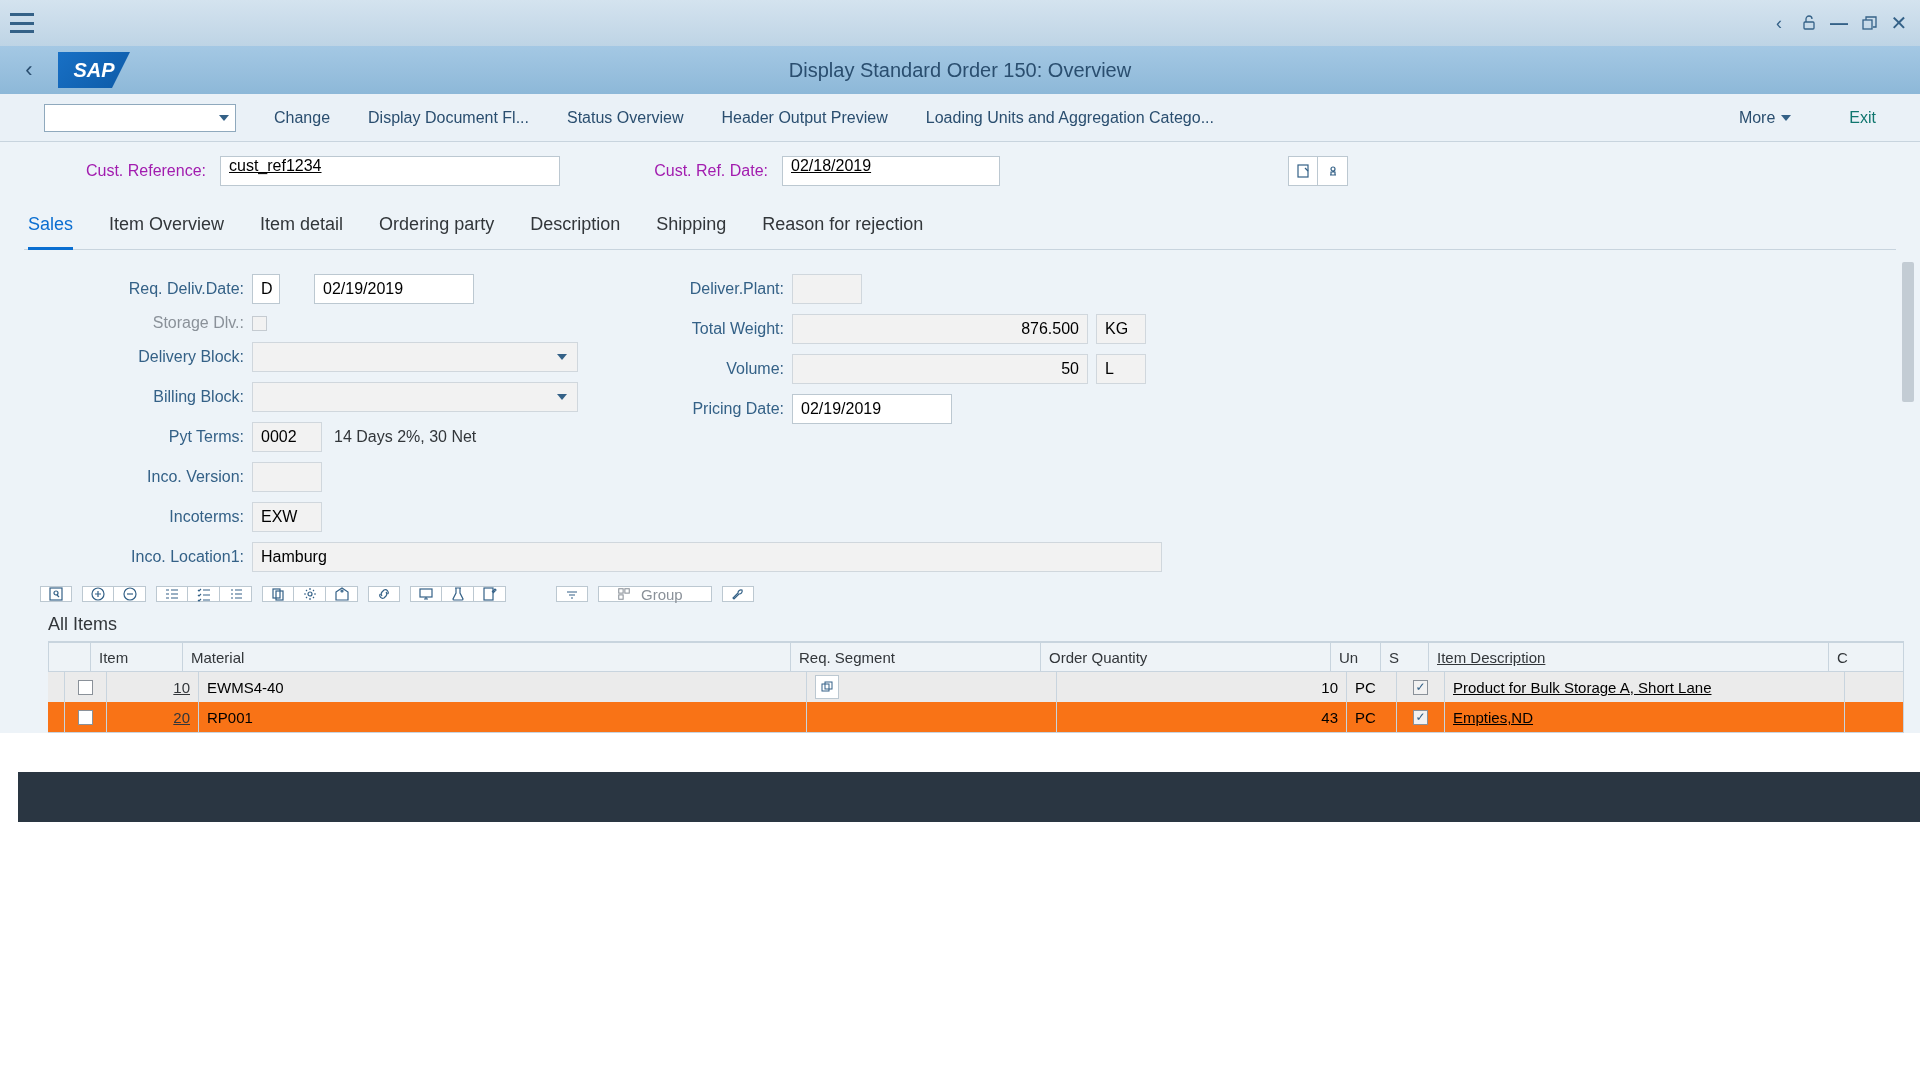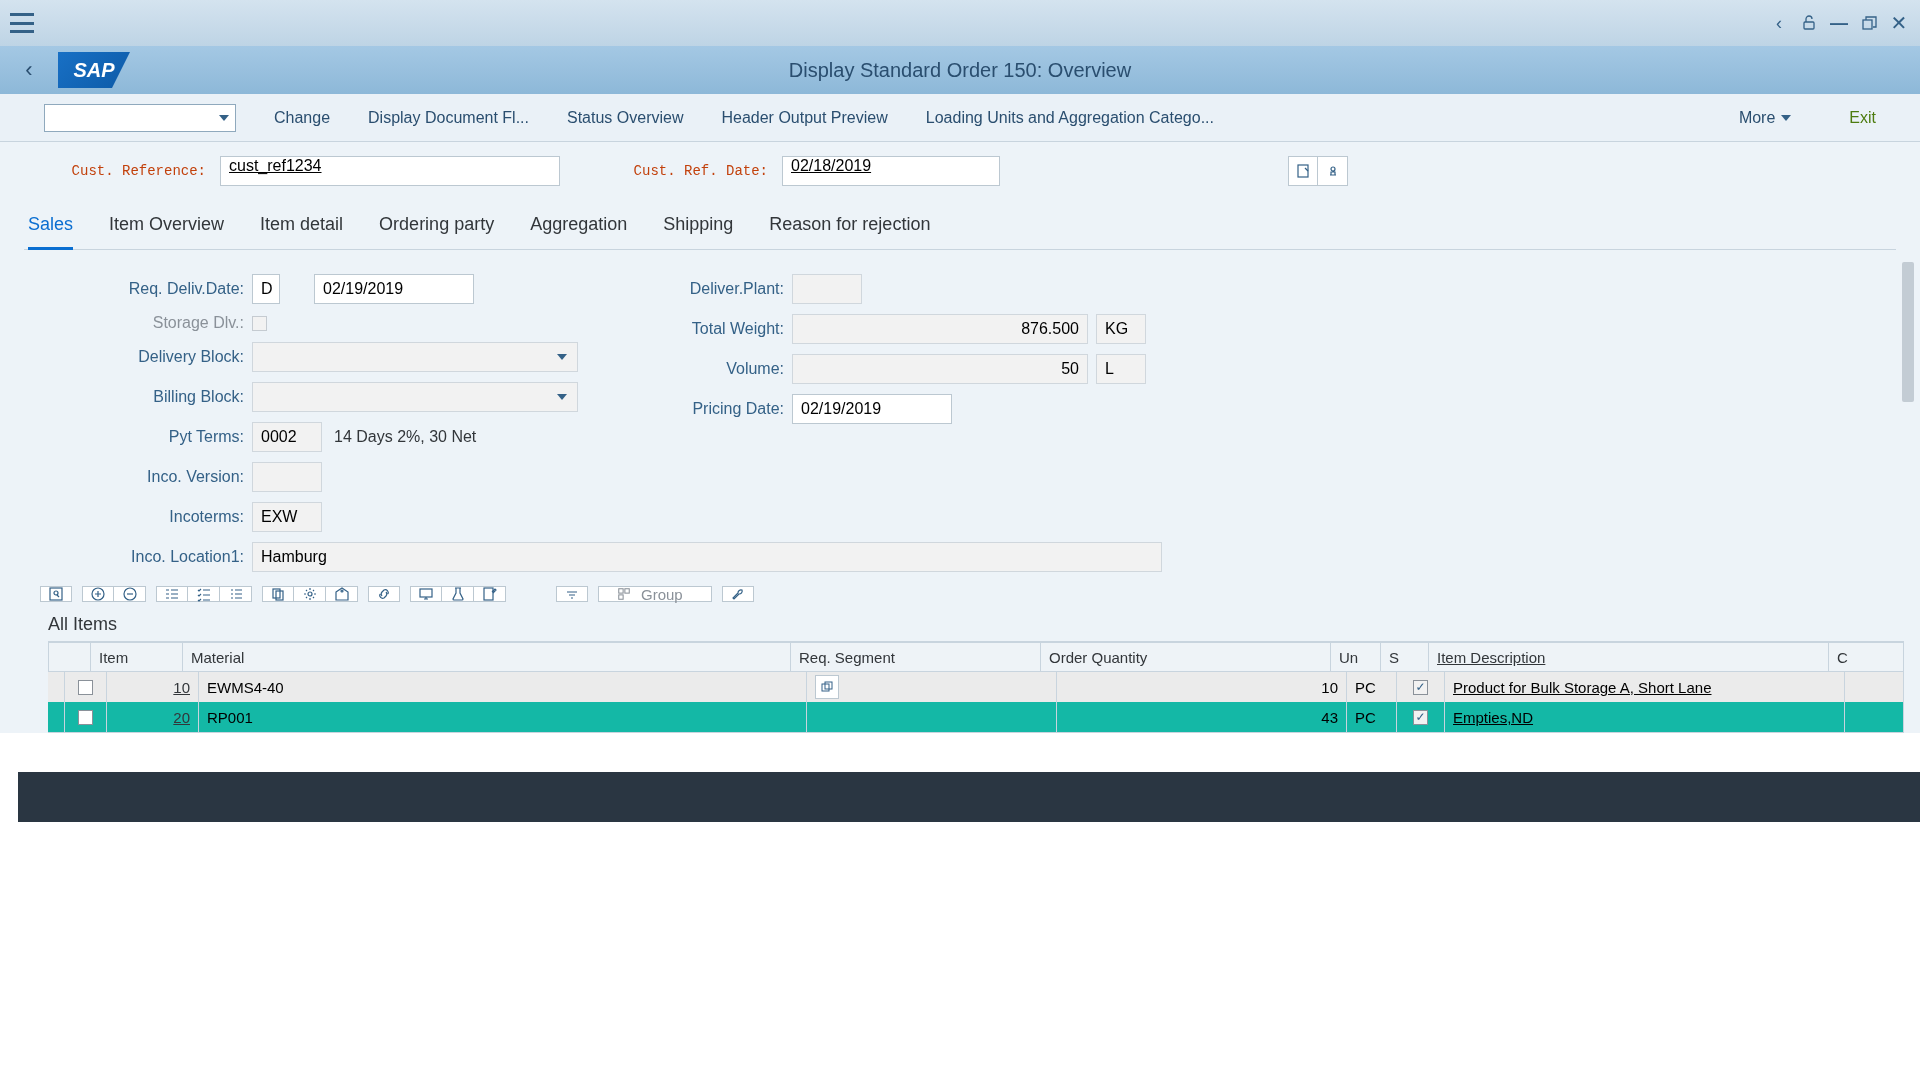--- a/index.html
+++ b/index.html
@@ -15,26 +15,26 @@
 .header-bar { height: 48px; background: linear-gradient(#a4c8e4, #8db8d8); display: flex; align-items: center; position: relative; }
 .back-btn { width: 58px; height: 48px; display: flex; align-items: center; justify-content: center; color: #2a4e6f; font-size: 22px; cursor: pointer; }
 .sap-logo { width: 72px; height: 36px; background: linear-gradient(135deg, #1870c5 0%, #0d5aa7 100%); color: #fff; font-weight: bold; font-size: 20px; display: flex; align-items: center; justify-content: center; font-style: italic; clip-path: polygon(0 0, 100% 0, 75% 100%, 0 100%); }
 .page-title { position: absolute; left: 50%; transform: translateX(-50%); color: #2a4e6f; font-size: 20px; }
 
 .action-bar { height: 48px; background: #eaf1f7; border-bottom: 1px solid #c8d4de; display: flex; align-items: center; padding: 0 44px; gap: 38px; }
 .action-dropdown { width: 192px; height: 28px; border: 1px solid #8fa9bd; background: #fff; display: flex; align-items: center; justify-content: flex-end; padding-right: 6px; cursor: pointer; }
 .chev-down { display: inline-block; border-left: 5px solid transparent; border-right: 5px solid transparent; border-top: 6px solid #346187; }
 .action-link { color: #2a4e6f; cursor: pointer; font-size: 16px; }
 .action-more { margin-left: auto; display: flex; align-items: center; gap: 6px; color: #2a4e6f; cursor: pointer; font-size: 16px; }
-.action-exit { color: #4d7c0f; cursor: pointer; font-size: 16px; margin-left: 20px; }
+.action-exit { color: #0f766e; cursor: pointer; font-size: 16px; margin-left: 20px; }
 
 .content { background: #edf3f8; padding: 8px 24px 0 24px; }
 
 .cust-row { display: flex; align-items: center; gap: 14px; padding: 6px 40px 18px 40px; }
-.lbl { color: #c2410c; font-size: 14px; font-family: Liberation Mono, monospace; }
+.lbl { color: #a21caf; font-size: 16px; }
 .txt-input { height: 30px; border: 1px solid #bcc8d1; background: #fff; padding: 0 8px; font-size: 16px; }
 .underlined { text-decoration: underline; }
 .icon-btn { width: 30px; height: 30px; border: 1px solid #bcc8d1; background: #fff; display: flex; align-items: center; justify-content: center; cursor: pointer; color: #346187; }
 .icon-group { display: flex; }
 .icon-group .icon-btn + .icon-btn { border-left: none; }
 
 .tabs { display: flex; gap: 36px; padding: 0 0 0 4px; border-bottom: 1px solid #c8d4de; }
 .tab { padding: 10px 0 12px 0; color: #32363a; font-size: 18px; cursor: pointer; }
 .tab.active { color: #0a6ed1; border-bottom: 3px solid #0a6ed1; margin-bottom: -1px; }
 
@@ -63,21 +63,21 @@
 .col-chk { width: 42px; justify-content: center; }
 .col-item { width: 92px; justify-content: flex-end; }
 .col-material { width: 608px; }
 .col-seg { width: 250px; }
 .col-qty { width: 290px; justify-content: flex-end; }
 .col-unit { width: 50px; }
 .col-s { width: 48px; justify-content: center; }
 .col-desc { width: 400px; text-decoration: underline; }
 .col-last { flex: 1; }
 .table-row { display: flex; height: 30px; background: #ebebeb; padding-left: 16px; }
-.table-row.alt { background: #14b8a6; }
+.table-row.alt { background: #f97316; }
 .checkbox { width: 15px; height: 15px; border: 1px solid #8a9199; background: #fff; cursor: pointer; display: flex; align-items: center; justify-content: center; }
 .checkbox.checked::after { content: '✓'; color: #346187; font-size: 12px; }
 .ulink { text-decoration: underline; color: #32363a; }
 .popup-icon { width: 24px; height: 24px; border: 1px solid #bcc8d1; background: #fff; display: flex; align-items: center; justify-content: center; cursor: pointer; }
 
 .bottom-bar { position: absolute; left: 18px; right: 0; height: 50px; background: #2a3642; bottom: 258px; }
 </style>
 </head>
 <body>
 
@@ -151,21 +151,21 @@
           </svg>
         </div>
     </div>
   </div>
 
   <div class="tabs">
     <div class="tab active">Sales</div>
     <div class="tab">Item Overview</div>
     <div class="tab">Item detail</div>
     <div class="tab">Ordering party</div>
-    <div class="tab">Aggregation</div>
+    <div class="tab">Description</div>
     <div class="tab">Shipping</div>
     <div class="tab">Reason for rejection</div>
   </div>
 
   <div class="form-area">
     <div class="form-col">
       <div class="form-row">
         <span class="flabel">Req. Deliv.Date:</span>
         <div class="ro-input" style="width:28px; background:#fff; border-color:#bcc8d1;">D</div>
         <div style="width:18px;"></div>

